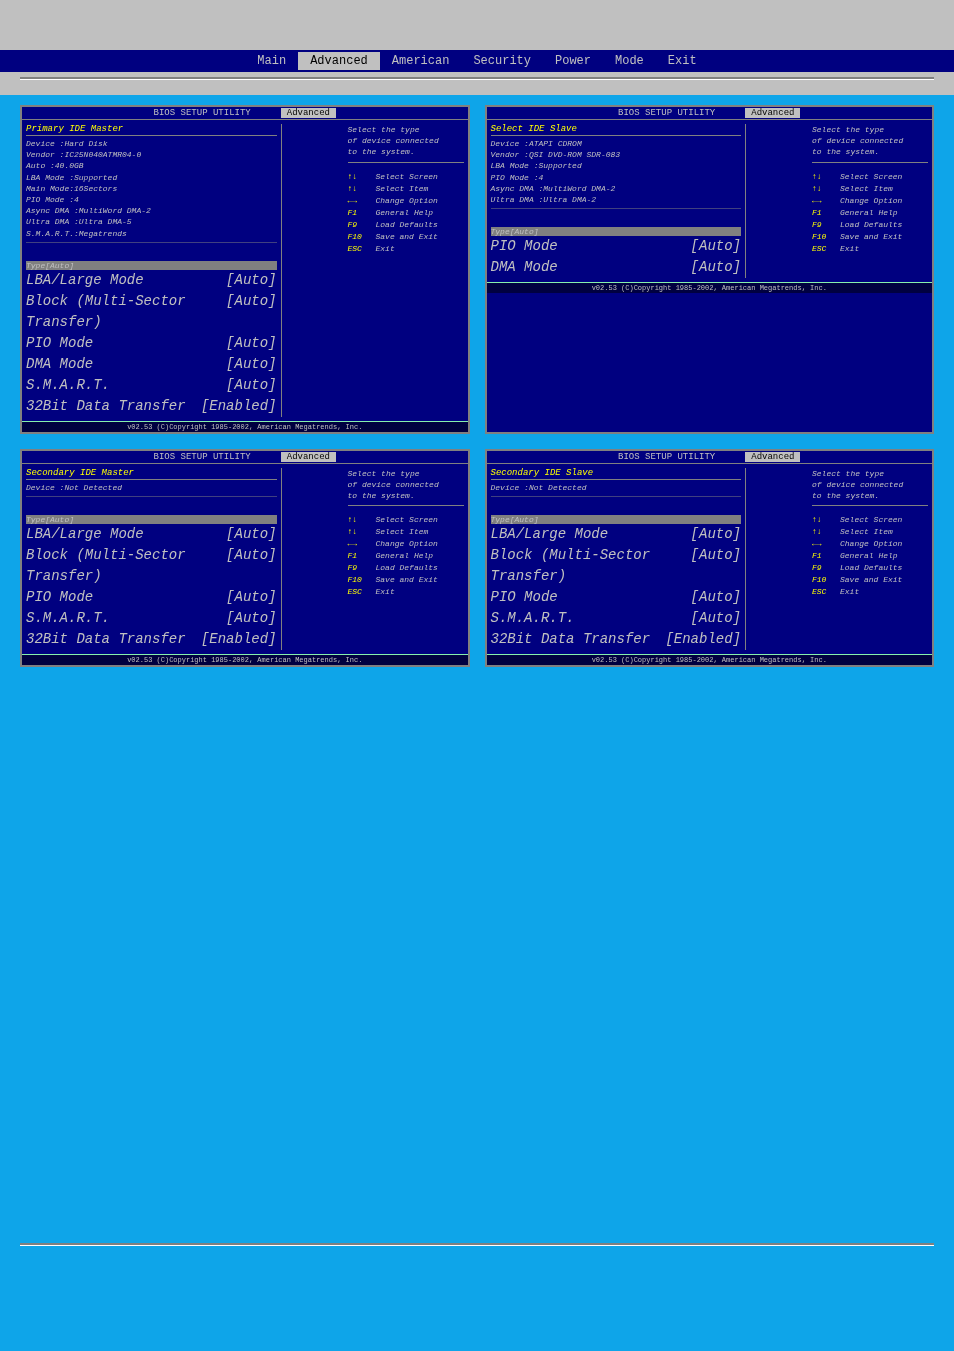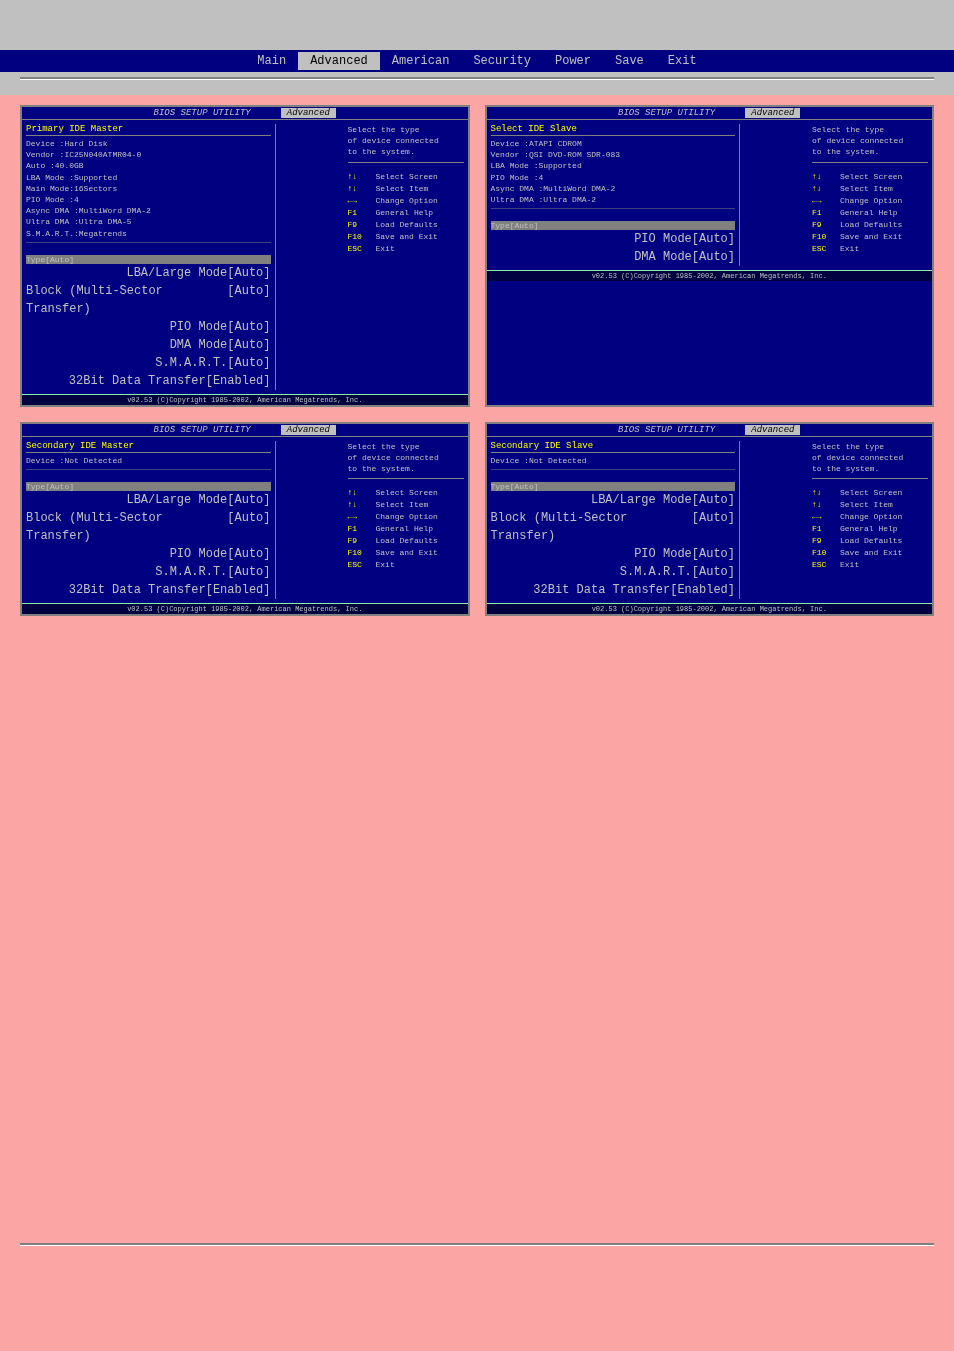--- a/index.html
+++ b/index.html
@@ -5,21 +5,21 @@
     * { margin: 0; padding: 0; box-sizing: border-box; }
     body {
       background: #c0c0c0;
       font-family: 'Courier New', Courier, monospace;
       font-size: 11px;
       width: 954px;
       min-height: 1351px;
     }
 
     .page-wrapper {
-      background: #fca5a5;
+      background: #0ea5e9;
       width: 954px;
       min-height: 1351px;
       display: flex;
       flex-direction: column;
     }
 
     
     .top-section {
       background: #c0c0c0;
       padding: 20px 0 10px 0;
@@ -80,39 +80,39 @@
       background: #000080;
       text-align: center;
       padding: 1px 0;
       font-size: 9px;
       color: #c0c0c0;
       border-bottom: 1px solid #808080;
       display: flex;
       align-items: center;
       justify-content: center;
       gap: 30px;
-      font-style: italic;
     }
 
     .bios-title-text {
       color: #c0c0c0;
       font-size: 9px;
     }
 
     .bios-tab {
       background: #c0c0c0;
       color: #000;
       padding: 0 6px;
       font-size: 9px;
     }
 
     .bios-body {
       display: flex;
       padding: 4px;
-      gap: 22px;
+      gap: 16px;
+      font-style: italic;
     }
 
     .bios-left {
       flex: 1;
       padding-right: 4px;
       border-right: 1px solid #808080;
     }
 
     .bios-right {
       width: 120px;
@@ -127,29 +127,29 @@
       font-size: 9px;
       margin-bottom: 2px;
       border-bottom: 1px solid #808080;
       padding-bottom: 1px;
     }
 
     .bios-info-block {
       color: #c0c0c0;
       font-size: 8px;
       line-height: 1.4;
-      margin-bottom: 12px;
+      margin-bottom: 18px;
       border-bottom: 1px solid #404080;
       padding-bottom: 3px;
     }
 
     .bios-settings-row {
       display: flex;
-      justify-content: flex-end;
-      font-size: 12px;
+      justify-content: space-between;
+      font-size: 14px;
       line-height: 1.5;
     }
 
     .bios-setting-name {
       color: #c0c0c0;
     }
 
     .bios-setting-value {
       color: #c0c0c0;
     }
@@ -207,21 +207,21 @@
 
   <div class="top-section">
     <div style="height: 30px;"></div>
     <div class="nav-bar" id="nav-bar-container">
 
     <span class="nav-item">Main</span>
         <span class="nav-item active">Advanced</span>
         <span class="nav-item">American</span>
         <span class="nav-item">Security</span>
         <span class="nav-item">Power</span>
-        <span class="nav-item">Save</span>
+        <span class="nav-item">Mode</span>
         <span class="nav-item">Exit</span>
       </div>
     <hr class="section-divider">
   </div>
 
   <div class="main-content">
     <div class="bios-grid" id="bios-grid-container">
 
     <div class="bios-screen">
           <div class="bios-title-bar">

